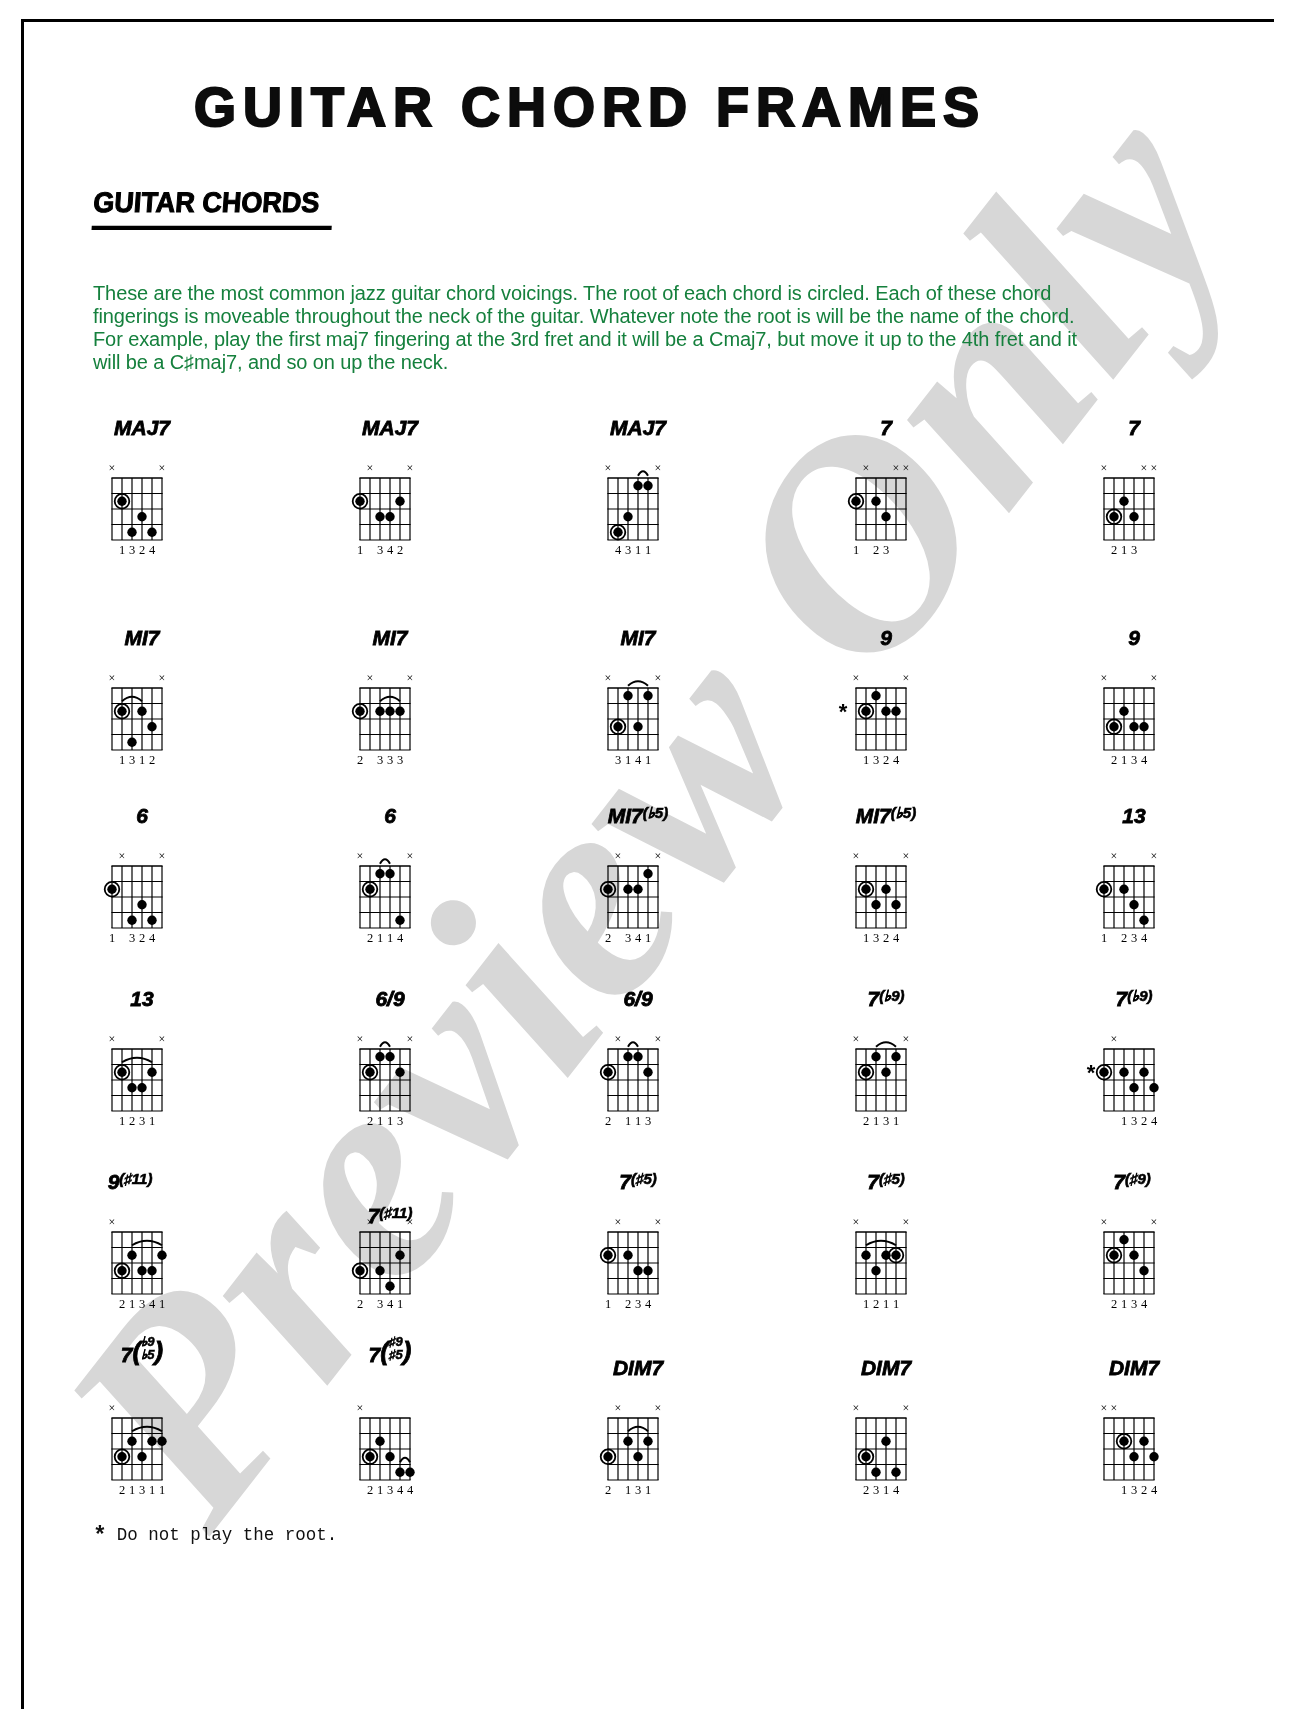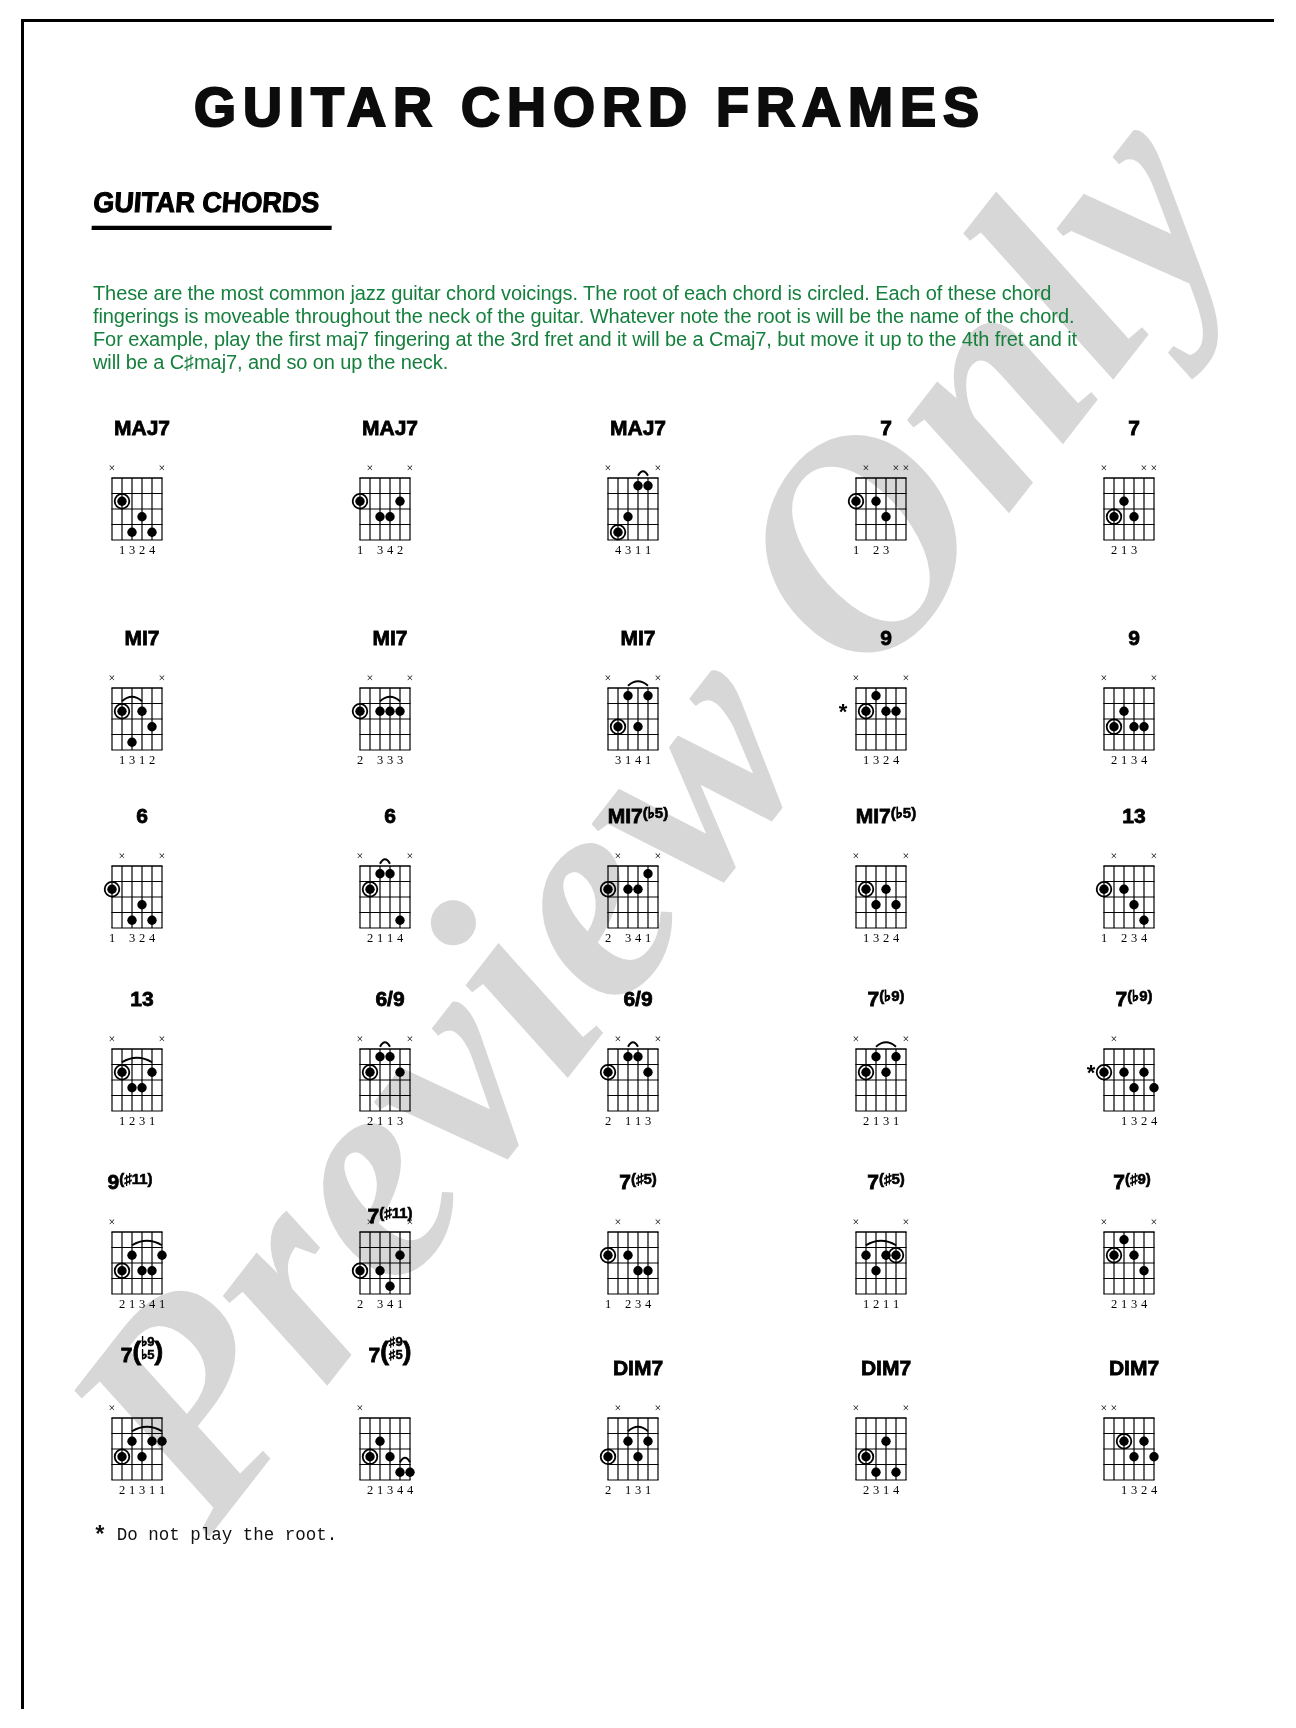--- a/index.html
+++ b/index.html
@@ -37,21 +37,21 @@
     font-size:20px;line-height:23px;color:#15803d;letter-spacing:-0.1px;
   }
   .footnote{
     position:absolute;left:93px;top:1521px;font-size:17.5px;color:#111;font-family:Liberation Mono, monospace;
   }
   .footnote .star{font-weight:bold;font-size:23px;position:relative;top:3px;margin-right:10px;}
 
   .diagram-name{
     position:absolute;text-align:center;font-weight:bold;color:#000;
     font-size:21px;text-transform:uppercase;letter-spacing:0px;
-    -webkit-text-stroke:0.8px #000;white-space:nowrap;
+    -webkit-text-stroke:0.8px #000;white-space:nowrap;font-style:italic;
   }
   .diagram-name .sup{font-size:15px;position:relative;top:-5px;-webkit-text-stroke:0.6px #000;}
   .diagram-name .paren{font-size:26px;position:relative;top:-2px;}
   .diagram-name .stk{display:inline-flex;flex-direction:column;vertical-align:middle;
     font-size:13px;line-height:13px;position:relative;top:-8px;-webkit-text-stroke:0.5px #000;}
   svg.frame{position:absolute;overflow:visible;}
 </style>
 </head>
 <body>
 

